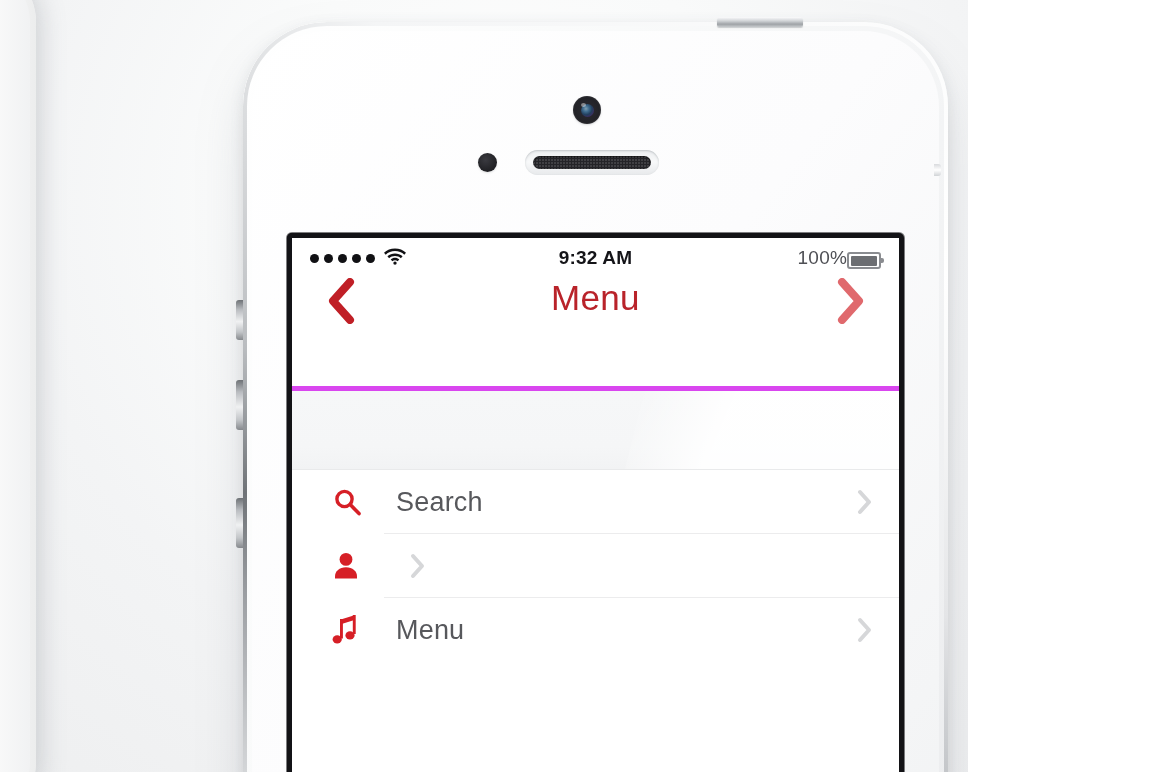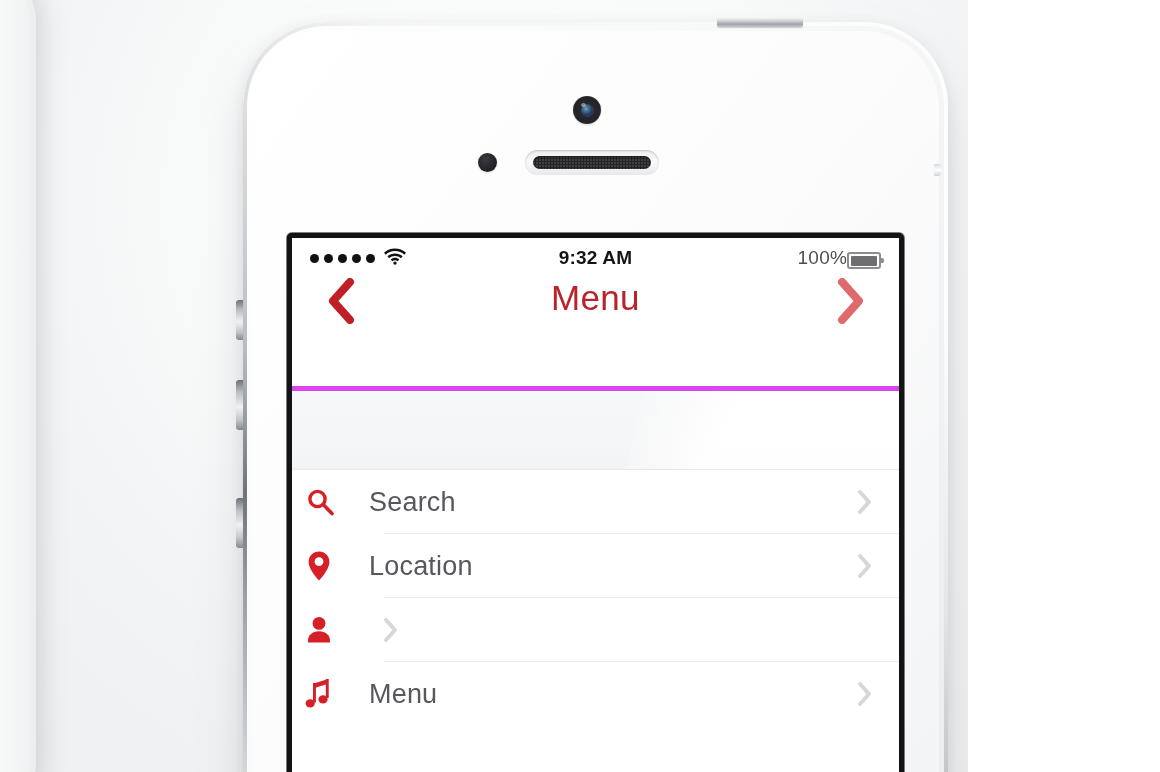--- a/index.html
+++ b/index.html
@@ -343,21 +343,21 @@
 
   
   .menu-list {
     background: #ffffff;
   }
   .menu-row {
     position: relative;
     display: flex;
     align-items: center;
     height: 64px;
-    padding: 0 26px 0 13px;
+    padding: 0 26px 0 40px;
     cursor: pointer;
     background: #ffffff;
   }
   .menu-row .row-sep {
     position: absolute;
     left: 92px;
     right: 0;
     bottom: 0;
     height: 1px;
     background: #ececed;
@@ -487,35 +487,20 @@
           </span>
           <span class="row-label">Search</span>
           <span class="row-chevron">
             <svg width="17" height="28" viewBox="0 0 17 28" aria-hidden="true">
               <path d="M4 4 L13 14 L4 24" fill="none" stroke="#d6d7d9" stroke-width="4" stroke-linecap="round" stroke-linejoin="round"></path>
             </svg>
           </span>
           <span class="row-sep"></span>
         </div>
 
-        <div class="menu-row">
-          <span class="row-icon">
-            <svg width="30" height="32" viewBox="0 0 30 32" aria-hidden="true">
-              <path d="M14 1.5 C8.2 1.5 3.6 6.1 3.6 11.9 C3.6 19.6 14 30.5 14 30.5 C14 30.5 24.4 19.6 24.4 11.9 C24.4 6.1 19.8 1.5 14 1.5 Z" fill="#d61f26"></path>
-              <circle cx="14" cy="11.6" r="4.4" fill="#ffffff"></circle>
-            </svg>
-          </span>
-          <span class="row-label">Location</span>
-          <span class="row-chevron">
-            <svg width="17" height="28" viewBox="0 0 17 28" aria-hidden="true">
-              <path d="M4 4 L13 14 L4 24" fill="none" stroke="#d6d7d9" stroke-width="4" stroke-linecap="round" stroke-linejoin="round"></path>
-            </svg>
-          </span>
-          <span class="row-sep"></span>
-        </div>
 
         <div class="menu-row">
           <span class="row-icon">
             <svg width="30" height="30" viewBox="0 0 30 30" aria-hidden="true">
               <circle cx="14" cy="8.4" r="6.4" fill="#d61f26"></circle>
               <path d="M14 16.2 C7.4 16.2 3 20.3 3 25.4 L3 27.6 L25 27.6 L25 25.4 C25 20.3 20.6 16.2 14 16.2 Z" fill="#d61f26"></path>
             </svg>
           </span>
           <span class="row-chevron">
             <svg width="17" height="28" viewBox="0 0 17 28" aria-hidden="true">

